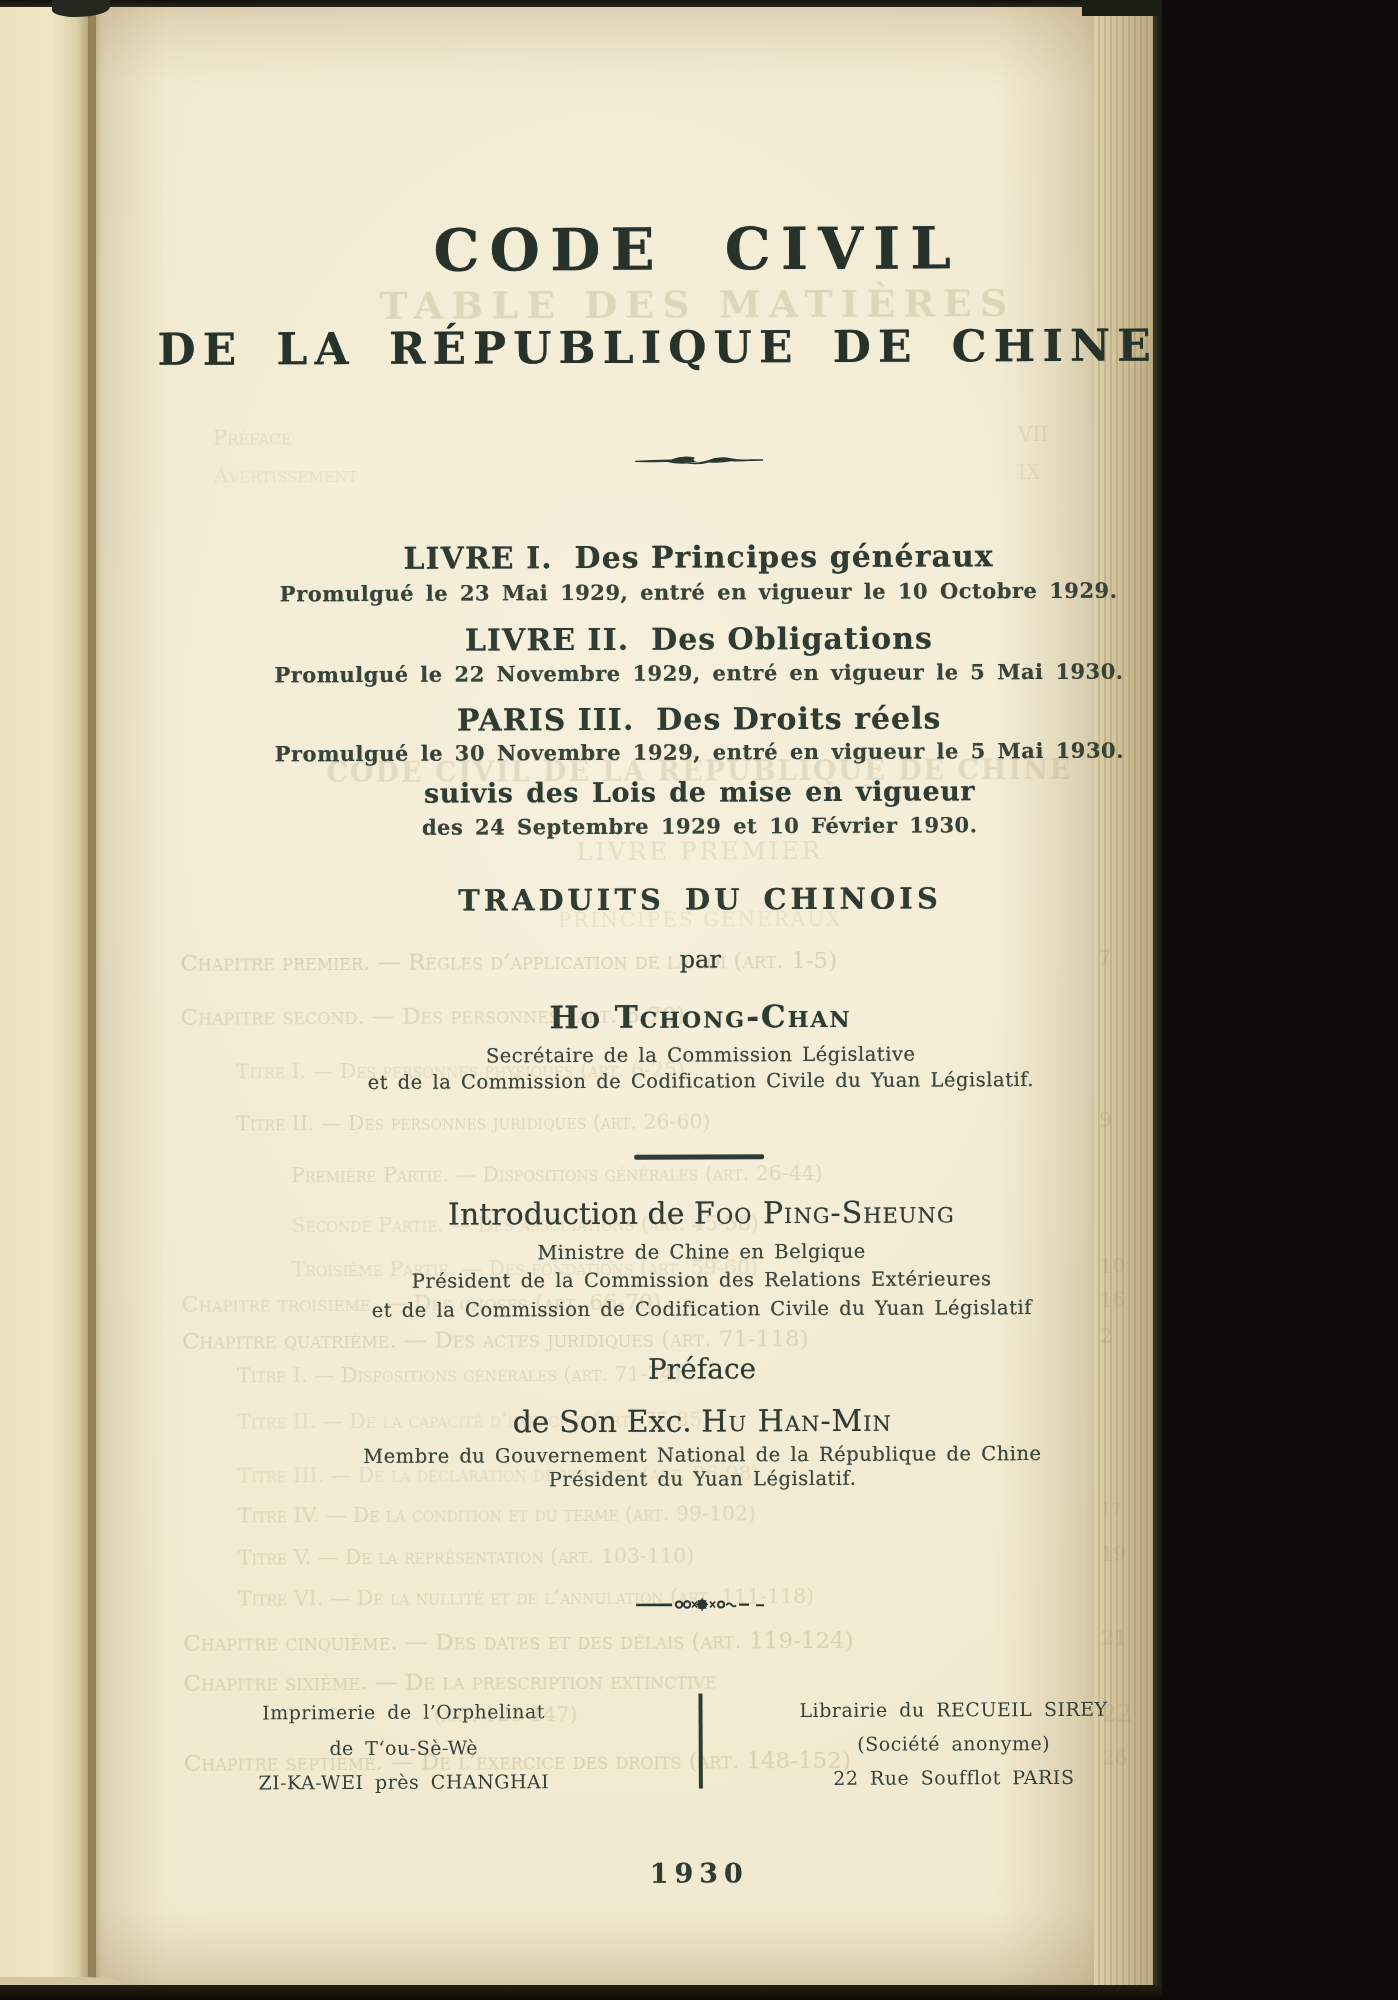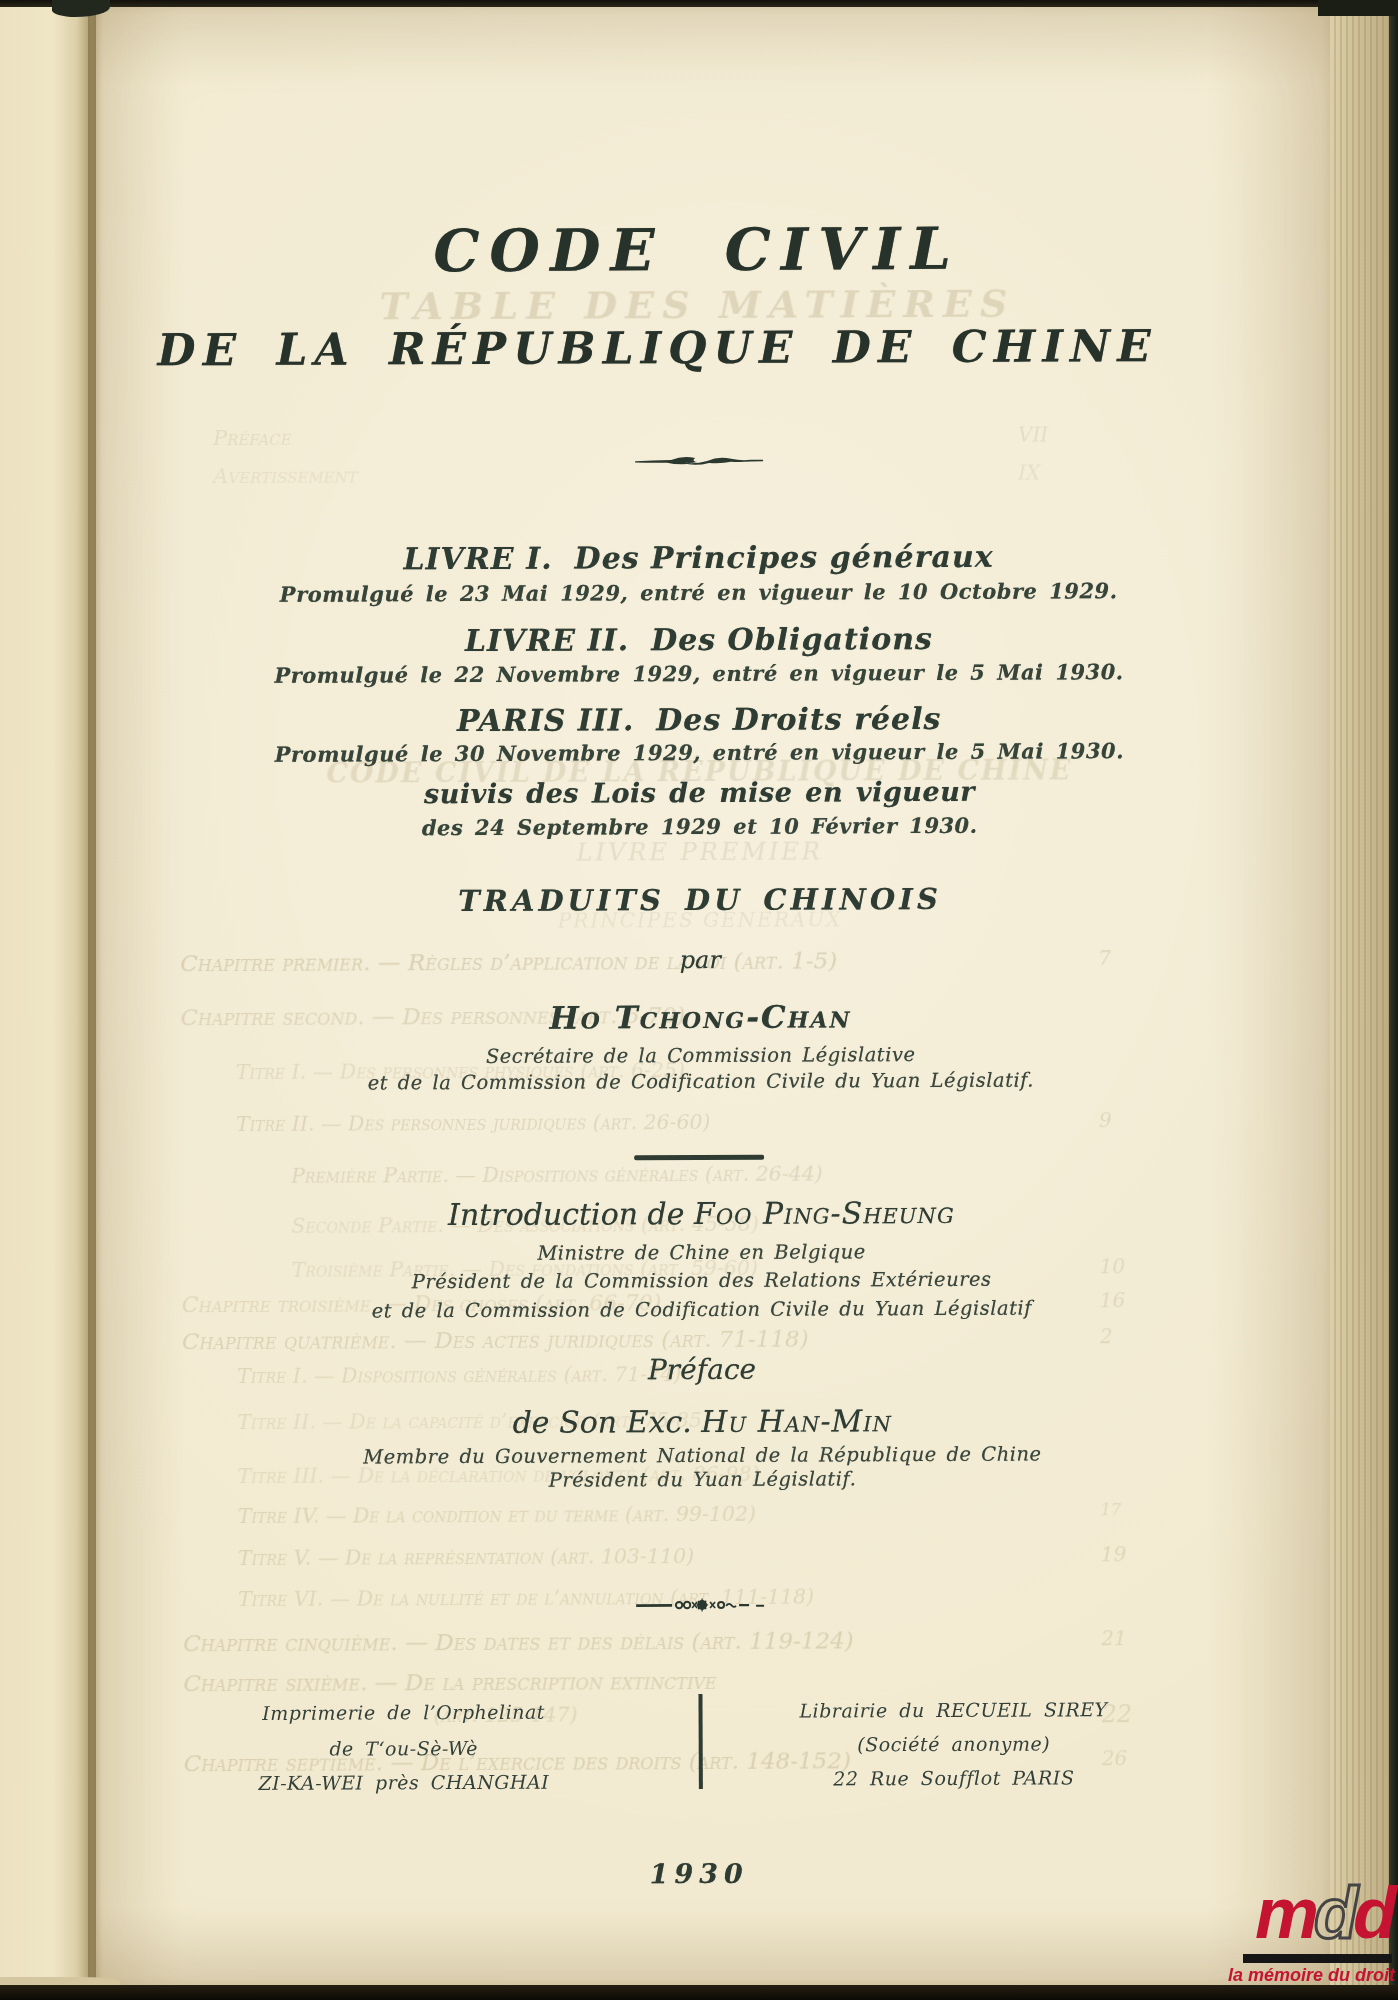--- a/index.html
+++ b/index.html
@@ -1,17 +1,17 @@
 <!DOCTYPE html>
 <html><head>
 <meta charset="utf-8">
 <style>
   html,body{margin:0;padding:0;background:#0d0b07;}
-  .scene{position:relative;width:1398px;height:2000px;overflow:hidden;
-         font-family:"DejaVu Serif","Liberation Serif",serif;font-style:italic;}
+  .scene{position:relative;width:1162px;height:2000px;overflow:hidden;
+         font-family:"DejaVu Serif","Liberation Serif",serif;}
   
   .underpage{position:absolute;left:0;top:4px;bottom:10px;width:96px;
     background:linear-gradient(90deg,#ece2c2 0%,#efe6c6 55%,#dccfa8 80%,#b3a276 93%,#8a7850 100%);}
   .gutter-crease{position:absolute;left:88px;top:4px;bottom:10px;width:14px;
     background:linear-gradient(90deg,rgba(110,92,55,.55),rgba(160,140,95,.25) 55%,rgba(200,180,130,0) 100%);}
   .page{position:absolute;left:96px;top:6px;right:68px;bottom:14px;
     background:
       radial-gradient(120% 90% at 52% 38%, rgba(255,255,255,.28), rgba(255,255,255,0) 62%),
       linear-gradient(90deg, rgba(150,120,65,.14), rgba(150,120,65,0) 7%, rgba(150,120,65,0) 90%, rgba(150,120,65,.20)),
       linear-gradient(180deg, rgba(140,110,60,.12), rgba(140,110,60,0) 4%, rgba(140,110,60,0) 96%, rgba(140,110,60,.16)),

